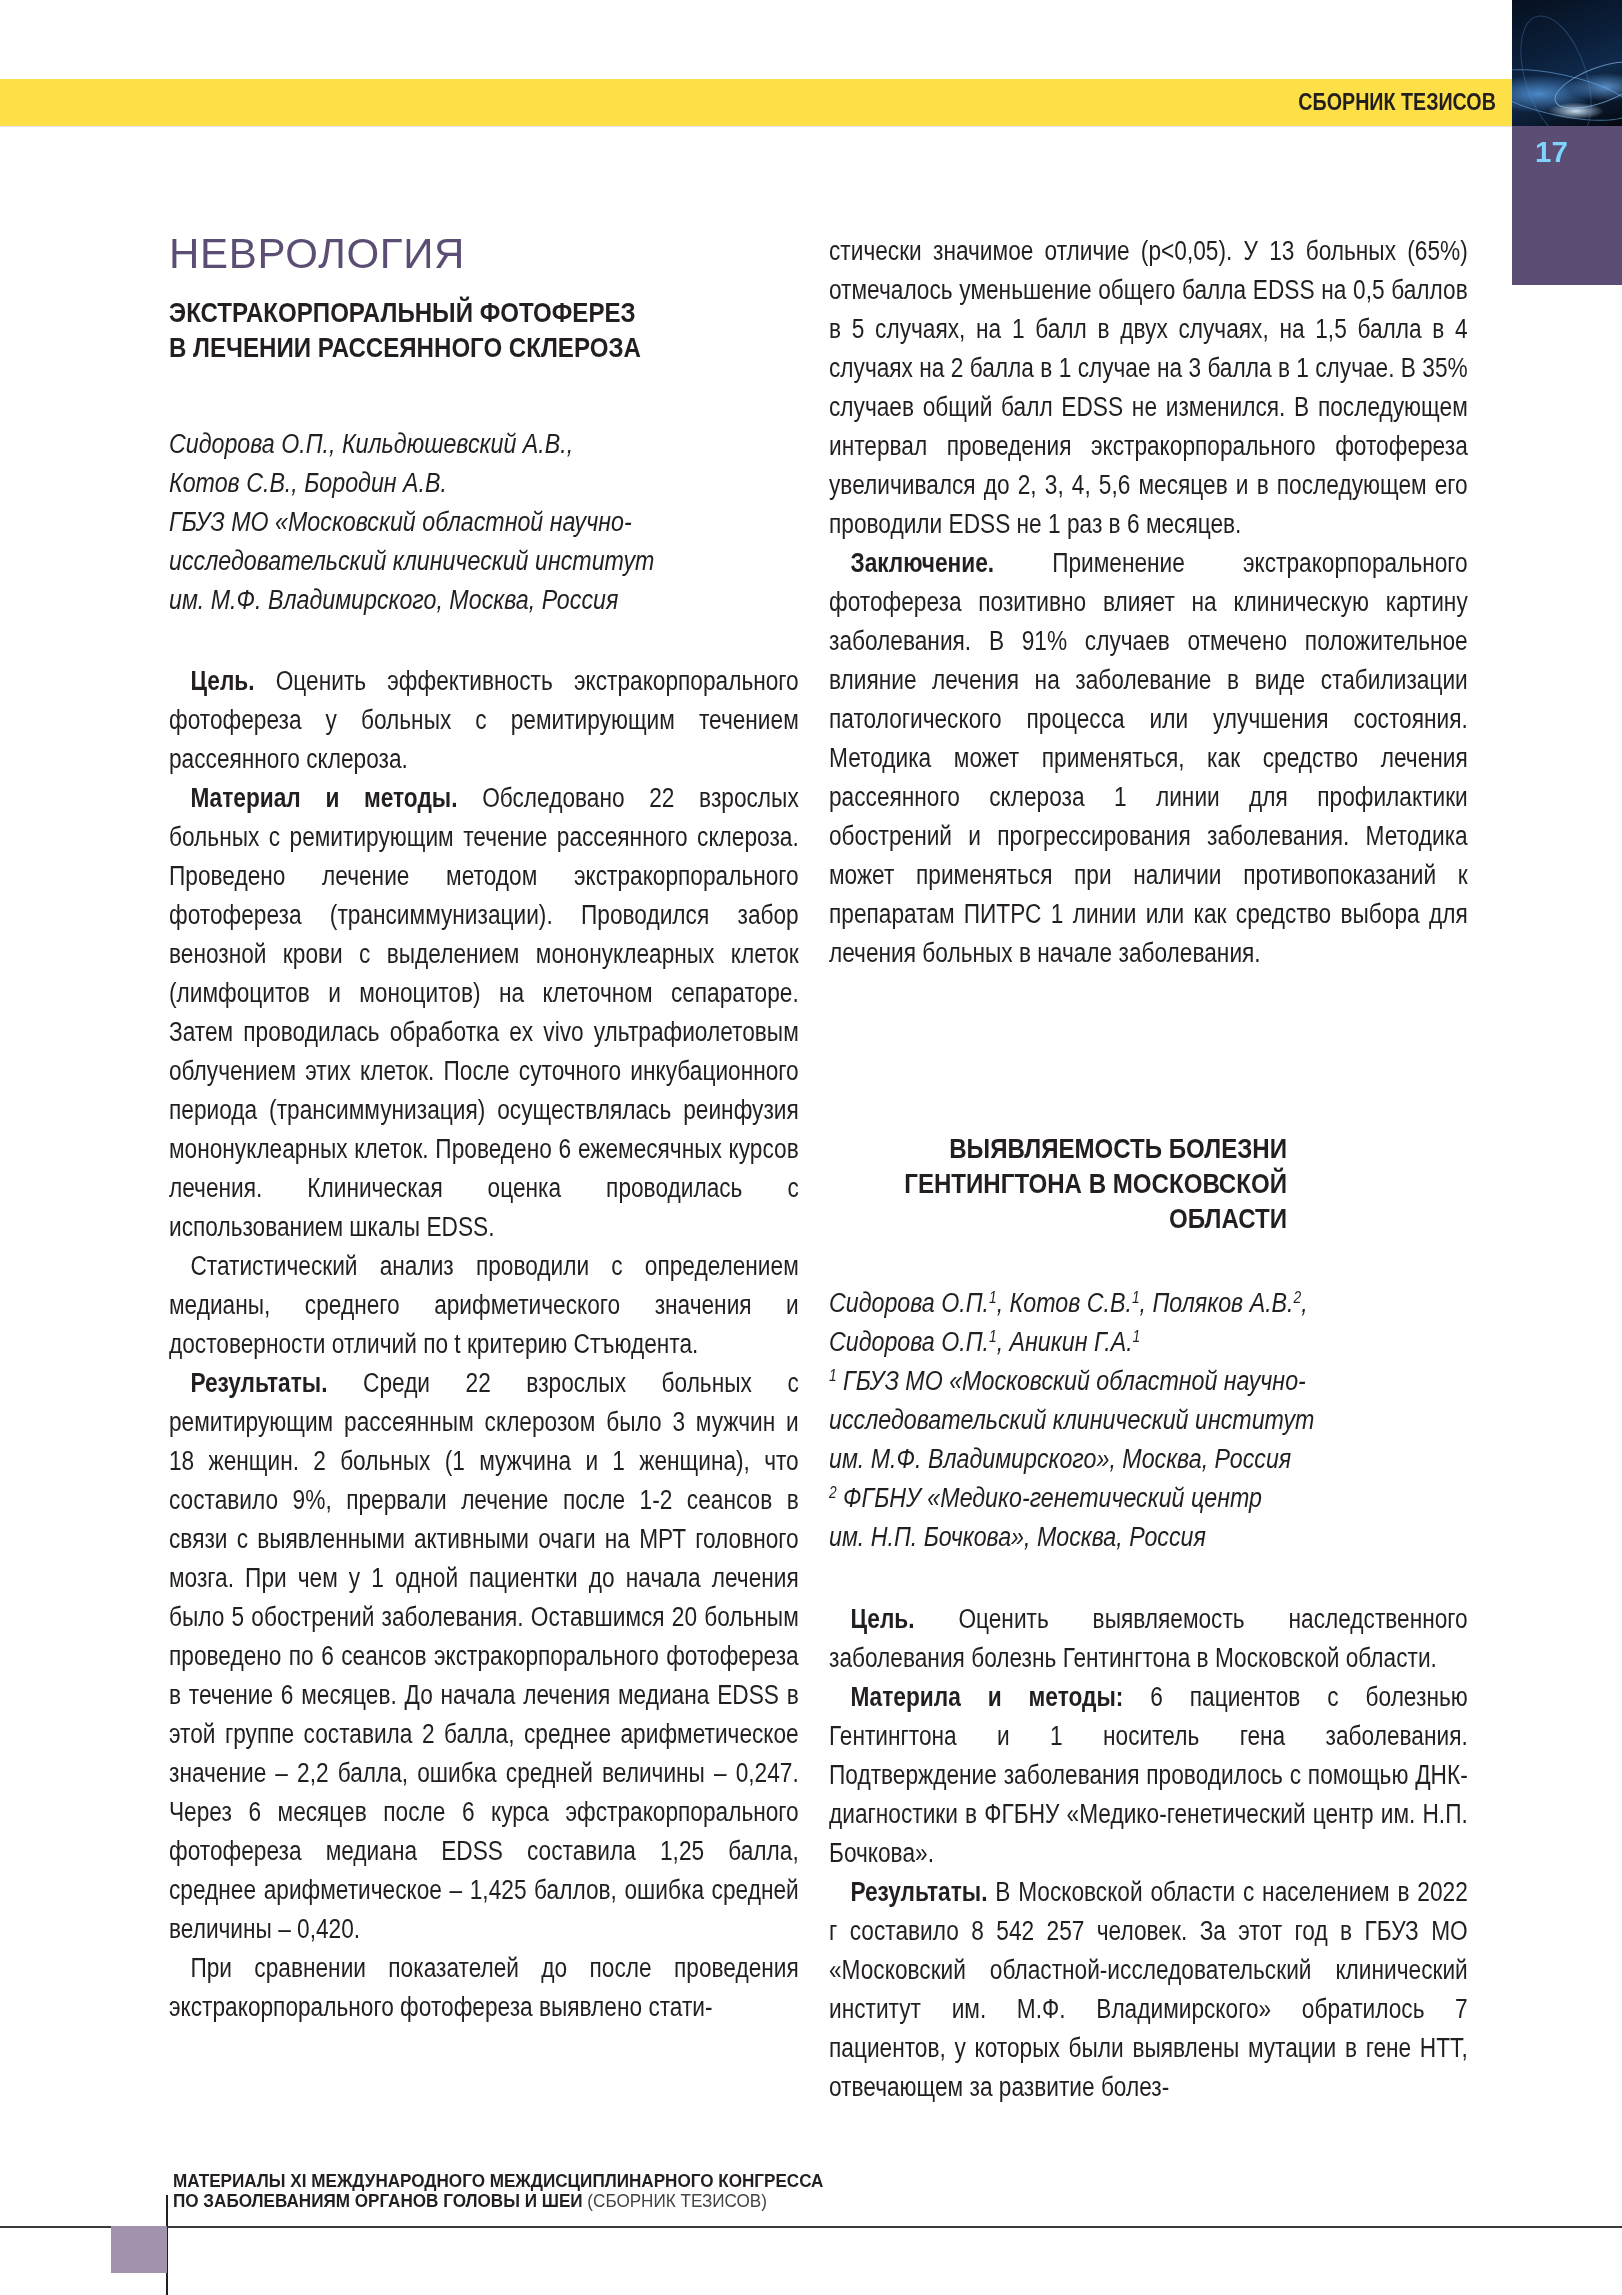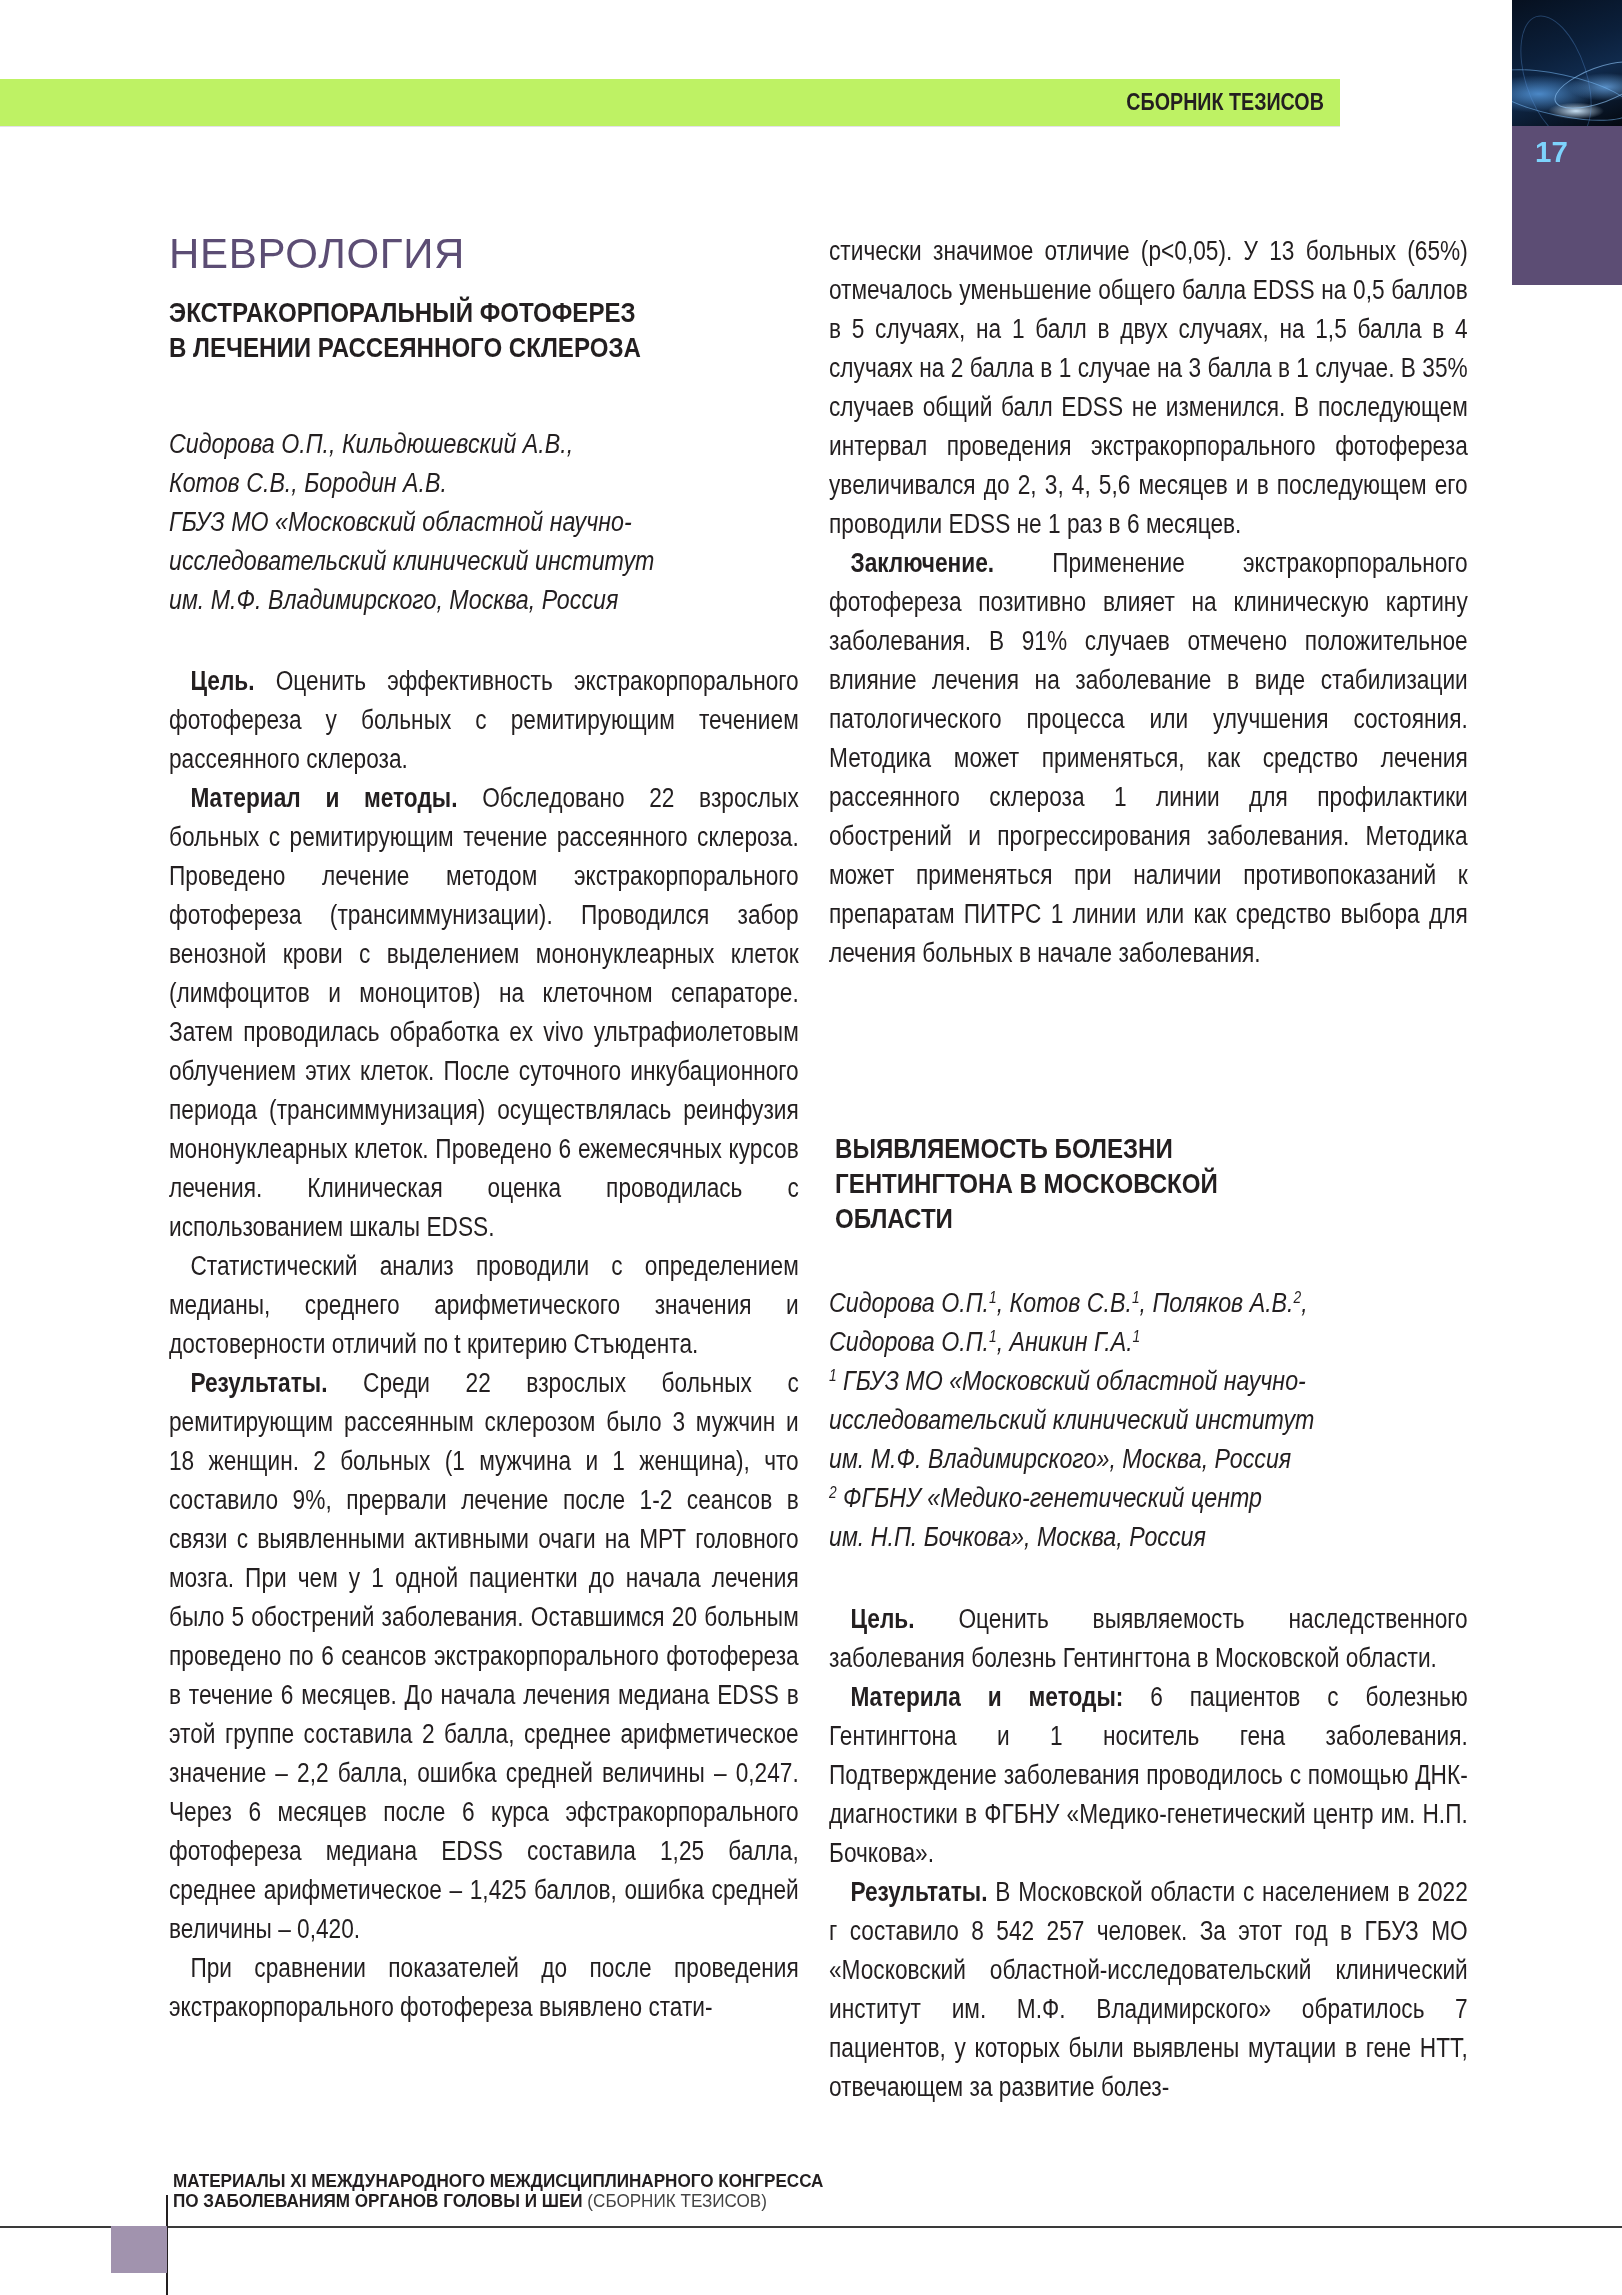--- a/index.html
+++ b/index.html
@@ -2,22 +2,22 @@
 <html style="font-size:10.7px"><head>
 <meta charset="utf-8">
 <style>
   html, body { margin: 0; padding: 0; }
   body {
     width: 1623px; height: 2295px; position: relative; overflow: hidden;
     background: #ffffff; color: #231f20;
     font-family: "Liberation Sans", sans-serif;
   }
   .header-band {
-    position: absolute; left: 0; top: 79px; width: 1340px; height: 47px;
-    background: #bef264; border-bottom: 1.3px solid #e4e0ea;
+    position: absolute; left: 0; top: 79px; width: 1512px; height: 47px;
+    background: #fde047; border-bottom: 1.3px solid #e4e0ea;
   }
   .header-title {
     position: absolute; right: 16px; top: 9.4px;
     font-family: "Liberation Sans", sans-serif; font-weight: bold;
     font-size: 24px; letter-spacing: 0px; color: #231f20;
     transform: scaleX(0.82); transform-origin: right center;
   }
   .corner-image {
     position: absolute; left: 1512px; top: 0; width: 111px; height: 126px;
     background:
@@ -126,21 +126,21 @@
     <p>При сравнении показателей до после проведения экстракорпорального фотофереза выявлено стати-</p>
   </div>
 </div>
 
 <div class="col col-right">
   <div class="body-text" style="position:absolute; top:232px; left:0;">
     <p class="noindent">стически значимое отличие (p&lt;0,05). У 13 больных (65%) отмечалось уменьшение общего балла EDSS на 0,5 баллов в 5 случаях, на 1 балл в двух случаях, на 1,5 балла в 4 случаях на 2 балла в 1 случае на 3 балла в 1 случае. В 35% случаев общий балл EDSS не изменился. В последующем интервал проведения экстракорпорального фотофереза увеличивался до 2, 3, 4, 5,6 месяцев и в последующем его проводили EDSS не 1 раз в 6 месяцев.</p>
     <p><b>Заключение.</b><span> Применение экстракорпорального фотофереза позитивно влияет на клиническую картину заболевания. В 91% случаев отмечено положительное влияние лечения на заболевание в виде стабилизации патологического процесса или улучшения состояния. Методика может применяться, как средство лечения рассеянного склероза 1 линии для профилактики обострений и прогрессирования заболевания. Методика может применяться при наличии противопоказаний к препаратам ПИТРС 1 линии или как средство выбора для лечения больных в начале заболевания.</span></p>
   </div>
 
-  <div style="position:absolute; top:1131px; left:6px;">
+  <div style="position:absolute; top:1131px; left:14px;text-align:right;">
     <div class="article-title">ВЫЯВЛЯЕМОСТЬ БОЛЕЗНИ</div>
     <div class="article-title">ГЕНТИНГТОНА В МОСКОВСКОЙ</div>
     <div class="article-title">ОБЛАСТИ</div>
   </div>
 
   <div class="authors" style="position:absolute; top:1284px; left:0;">
     <div>
       <span>Сидорова О.П.</span><sup>1</sup><span>, </span><span>Котов С.В.</span><sup>1</sup><span>, </span><span>Поляков А.В.</span><sup>2</sup><span>,</span>
     </div>
     <div>

